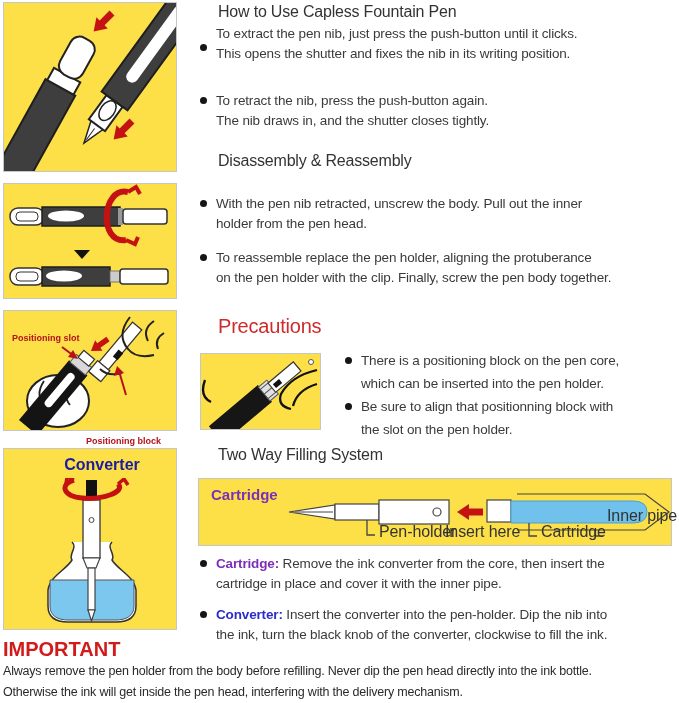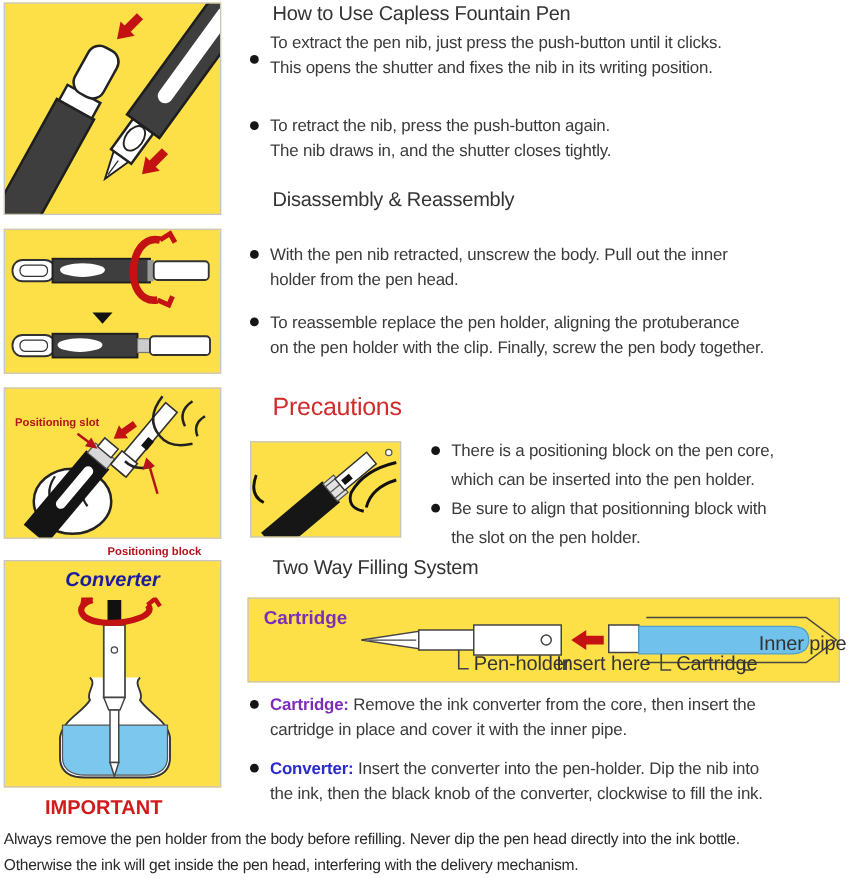--- a/index.html
+++ b/index.html
@@ -8,21 +8,21 @@
   .abs{position:absolute;}
   .box{position:absolute;border:1px solid #c6c6c6;background:#fde047;box-sizing:border-box;}
   .h1{font-size:16px;color:#333;letter-spacing:-0.2px;white-space:pre;}
   .h2red{font-size:20px;color:#cf2b2b;letter-spacing:-0.2px;white-space:pre;}
   .bullet{position:absolute;display:flex;gap:9px;}
   .btext{font-size:13.5px;line-height:20px;letter-spacing:-0.15px;color:#3a3a3a;white-space:pre;}
   .pbtext{font-size:13.5px;line-height:23px;letter-spacing:-0.15px;color:#3a3a3a;white-space:pre;}
   .dot{width:7px;height:7px;border-radius:50%;background:#151515;flex:none;margin-top:6px;}
   .lead-purple{color:#7d2eb8;font-weight:bold;}
   .lead-blue{color:#2c2cc8;font-weight:bold;}
-  .imp-title{font-size:16px;font-weight:bold;color:#d11a1a;letter-spacing:0px;white-space:pre;margin-left:33px;}
+  .imp-title{font-size:20px;font-weight:bold;color:#d11a1a;letter-spacing:0px;white-space:pre;}
   .foot{font-size:12.5px;color:#2a2a2a;letter-spacing:-0.2px;white-space:pre;}
   .conv-title{font-size:16px;font-weight:bold;color:#1c1c9e;text-align:center;width:100%;}
   .diag-label{position:absolute;font-size:16px;color:#333;letter-spacing:-0.1px;white-space:pre;}
   .cart-title{position:absolute;font-size:15px;font-weight:bold;color:#7d2eb8;white-space:pre;}
   .pos-label{position:absolute;font-size:9px;font-weight:bold;color:#b5121b;white-space:pre;}
   svg{display:block;}
 </style>
 </head>
 <body>
 
@@ -112,21 +112,21 @@
       <g>
         <line x1="122" y1="84" x2="115" y2="60" stroke="#b5121b" stroke-width="2"></line>
         <polygon points="113,55 110,65 120,62" fill="#b5121b"></polygon>
       </g>
     </svg>
     <span class="pos-label" style="left:8px;top:22px;">Positioning slot</span>
     <span class="pos-label" style="left:82px;top:88px;margin-top:37px;">Positioning block</span>
   </div>
 
   <div class="box" style="left:3px;top:448px;width:174px;height:182px;">
-    <div class="conv-title abs" style="left:0;top:7px;font-style:italic;">Converter</div>
+    <div class="conv-title abs" style="left:12px;top:7px;">Converter</div>
     <svg width="172" height="150" viewBox="0 0 172 150" class="abs" style="left:0;top:29px;">
 
       <path d="M68,64 C74,70 64,76 68,82 C62,92 46,98 44,112 L44,128 C44,140 52,144 64,144 L112,144 C124,144 132,140 132,128 L132,112 C130,98 114,92 108,82 C112,76 102,70 108,64" fill="#fff" stroke="#333" stroke-width="1.5"></path>
       <path d="M46,102 L130,102 L130,128 C130,138 122,142 112,142 L64,142 C54,142 46,138 46,128 Z" fill="#7cc7ee" stroke="#555" stroke-width="1"></path>
 
       <g>
         <rect x="82" y="2" width="11" height="20" fill="#111"></rect>
         <rect x="79" y="22" width="17" height="58" fill="#fff" stroke="#444" stroke-width="1.4"></rect>
         <circle cx="87.5" cy="42" r="2.5" fill="#fff" stroke="#444" stroke-width="1"></circle>
         <polygon points="79,80 96,80 92,90 83,90" fill="#fff" stroke="#444" stroke-width="1.2"></polygon>
@@ -227,20 +227,20 @@
   </div>
 
   <div class="bullet" style="left:200px;top:554px;">
     <span class="dot"></span>
     <div class="btext"><span class="lead-purple">Cartridge:</span><span> Remove the ink converter from the core, then insert the
 cartridge in place and cover it with the inner pipe.</span></div>
   </div>
   <div class="bullet" style="left:200px;top:605px;">
     <span class="dot"></span>
     <div class="btext"><span class="lead-blue">Converter:</span><span> Insert the converter into the pen-holder. Dip the nib into
-the ink, then the black knob of the converter, clockwise to fill the ink.</span></div>
+the ink, turn the black knob of the converter, clockwise to fill the ink.</span></div>
   </div>
 
   <div class="abs imp-title" style="left:3px;top:638px;">IMPORTANT</div>
   <div class="abs foot" style="left:3px;top:685px;">Otherwise the ink will get inside the pen head, interfering with the delivery mechanism.</div>
   <div class="abs foot" style="left:3px;top:664px;">Always remove the pen holder from the body before refilling. Never dip the pen head directly into the ink bottle.</div>
 
 </div>
 
 </body></html>

